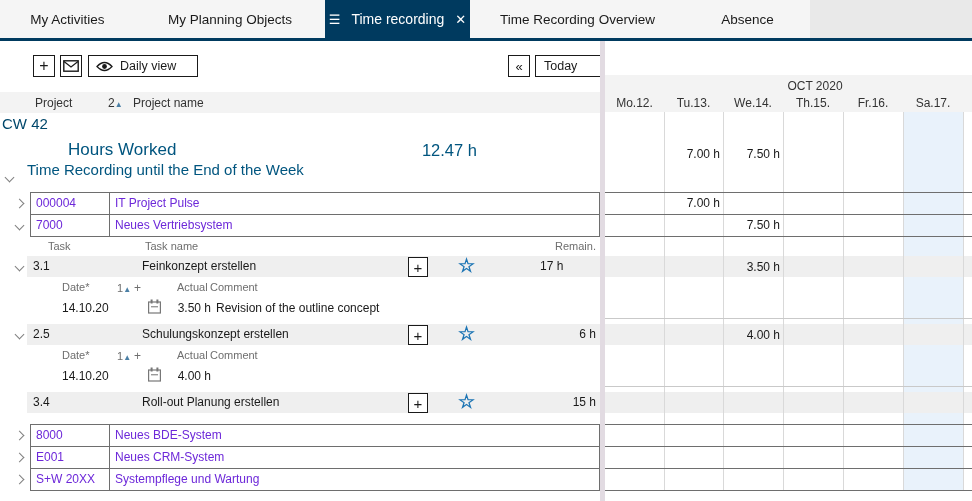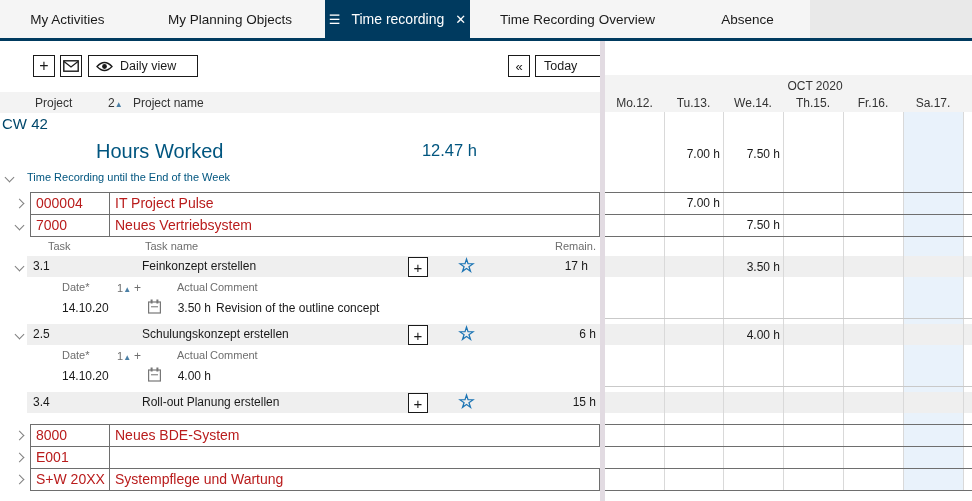--- a/index.html
+++ b/index.html
@@ -23,21 +23,21 @@
        display:flex;align-items:center;gap:7px;padding-left:7px;font-size:12.5px;cursor:pointer;}
   .chev{position:absolute;width:6px;height:6px;border-right:1.6px solid #808080;border-bottom:1.6px solid #808080;}
   .chev.r{transform:rotate(-45deg);}
   .chev.d{transform:rotate(45deg);}
   .hdrband{position:absolute;background:#f3f3f3;}
   .colhdr{position:absolute;font-size:12px;color:#333;}
   .subhdr{position:absolute;font-size:11px;color:#6e6e6e;}
   .cell-txt{position:absolute;font-size:12px;color:#1a1a1a;white-space:nowrap;}
   .sortri{color:#4a7fa5;font-size:8px;}
   .prow{position:absolute;left:30px;width:570px;height:23px;display:flex;box-sizing:border-box;}
-  .pcell{box-sizing:border-box;border:1px solid #6e6e6e;background:#fff;font-size:14px;color:#b91c1c;
+  .pcell{box-sizing:border-box;border:1px solid #6e6e6e;background:#fff;font-size:12px;color:#6d28d9;
          line-height:21px;padding-left:5px;overflow:hidden;white-space:nowrap;}
   .pcell.id{width:80px;}
   .pcell.nm{flex:1;margin-left:-1px;}
   .strip{position:absolute;background:#efefef;height:21px;}
   .plusbtn{position:absolute;box-sizing:border-box;width:20px;height:20px;border:1.5px solid #1a1a1a;
            background:#fff;display:flex;align-items:center;justify-content:center;font-size:15px;cursor:pointer;}
   .star{position:absolute;font-size:19px;font-weight:700;color:#1b74b4;line-height:19px;cursor:pointer;}
   .vline{position:absolute;width:1px;background:#d9d9d9;}
   .hline{position:absolute;height:1px;background:#6e6e6e;}
   .hline.light{background:#c9c9c9;}
@@ -87,24 +87,24 @@
     <div class="btn" style="left:535px;top:14px;width:75px;height:22px;font-size:12.5px;justify-content:flex-start;padding-left:8px;">Today</div>
 
     <div class="hdrband" style="left:0;top:51px;width:600px;height:21px;"></div>
     <div class="colhdr" style="left:35px;top:55px;">Project</div>
     <div class="colhdr" style="left:108px;top:55px;">
       <span>2</span><span class="sortri">▲</span>
     </div>
     <div class="colhdr" style="left:133px;top:55px;">Project name</div>
 
     <div class="cell-txt" style="left:2px;top:74px;font-size:15px;color:#00476b;">CW 42</div>
-    <div class="cell-txt navy" style="left:68px;top:99px;font-size:20px;margin-left:28px;">Hours Worked</div>
+    <div class="cell-txt navy" style="left:68px;top:99px;font-size:17px;">Hours Worked</div>
     <div class="cell-txt navy" style="left:350px;right:123px;top:100px;font-size:16.5px;text-align:right;left:auto;width:130px;">12.47 h</div>
     <span class="chev d" style="left:6px;top:133px;"></span>
-    <div class="cell-txt navy" style="left:27px;top:130px;font-size:11px;">Time Recording until the End of the Week</div>
+    <div class="cell-txt navy" style="left:27px;top:120px;font-size:15px;">Time Recording until the End of the Week</div>
 
     <span class="chev r" style="left:16px;top:159px;"></span>
     <div class="prow" style="top:151px;">
       <div class="pcell id">000004</div>
       <div class="pcell nm">IT Project Pulse</div>
     </div>
     <span class="chev d" style="left:16px;top:181px;"></span>
     <div class="prow" style="top:173px;">
       <div class="pcell id">7000</div>
       <div class="pcell nm">Neues Vertriebsystem</div>
@@ -113,21 +113,21 @@
     <div class="subhdr" style="left:48px;top:199px;">Task</div>
     <div class="subhdr" style="left:145px;top:199px;">Task name</div>
     <div class="subhdr" style="right:4px;top:199px;">Remain.</div>
 
     <div class="strip" style="left:27px;top:215px;width:573px;"></div>
     <span class="chev d" style="left:16px;top:222px;"></span>
     <div class="cell-txt" style="left:33px;top:218px;">3.1</div>
     <div class="cell-txt" style="left:142px;top:218px;">Feinkonzept erstellen</div>
     <div class="plusbtn" style="left:408px;top:216px;">+</div>
     <span class="star" style="left:458px;top:215px;">☆</span>
-    <div class="cell-txt" style="right:12px;top:218px;width:60px;text-align:right;left:auto;position:absolute;">17 h</div>
+    <div class="cell-txt" style="right:0;top:218px;width:60px;text-align:left;left:auto;position:absolute;">17 h</div>
     <div class="subhdr" style="left:62px;top:240px;">Date*</div>
     <div class="subhdr" style="left:117px;top:240px;">
       <span>1</span><span class="sortri">▲</span>
       <span style="font-size:12px;">+</span>
     </div>
     <div class="subhdr" style="left:177px;top:240px;">Actual</div>
     <div class="subhdr" style="left:210px;top:240px;">Comment</div>
     <div class="cell-txt" style="left:62px;top:260px;">14.10.20</div>
     <span style="position:absolute;left:148px;top:258px;">
       <svg width="13" height="15" viewBox="0 0 13 15">
@@ -173,20 +173,21 @@
     <div class="cell-txt" style="right:4px;top:354px;width:60px;text-align:right;left:auto;position:absolute;">15 h</div>
 
     <span class="chev r" style="left:16px;top:391px;"></span>
     <div class="prow" style="top:383px;">
       <div class="pcell id">8000</div>
       <div class="pcell nm">Neues BDE-System</div>
     </div>
     <span class="chev r" style="left:16px;top:413px;"></span>
     <div class="prow" style="top:405px;">
       <div class="pcell id">E001</div>
+      <div class="pcell nm">Neues CRM-System</div>
     </div>
     <span class="chev r" style="left:16px;top:435px;"></span>
     <div class="prow" style="top:427px;">
       <div class="pcell id">S+W 20XX</div>
       <div class="pcell nm">Systempflege und Wartung</div>
     </div>
   </div>
 
   <div class="divider"></div>
 

